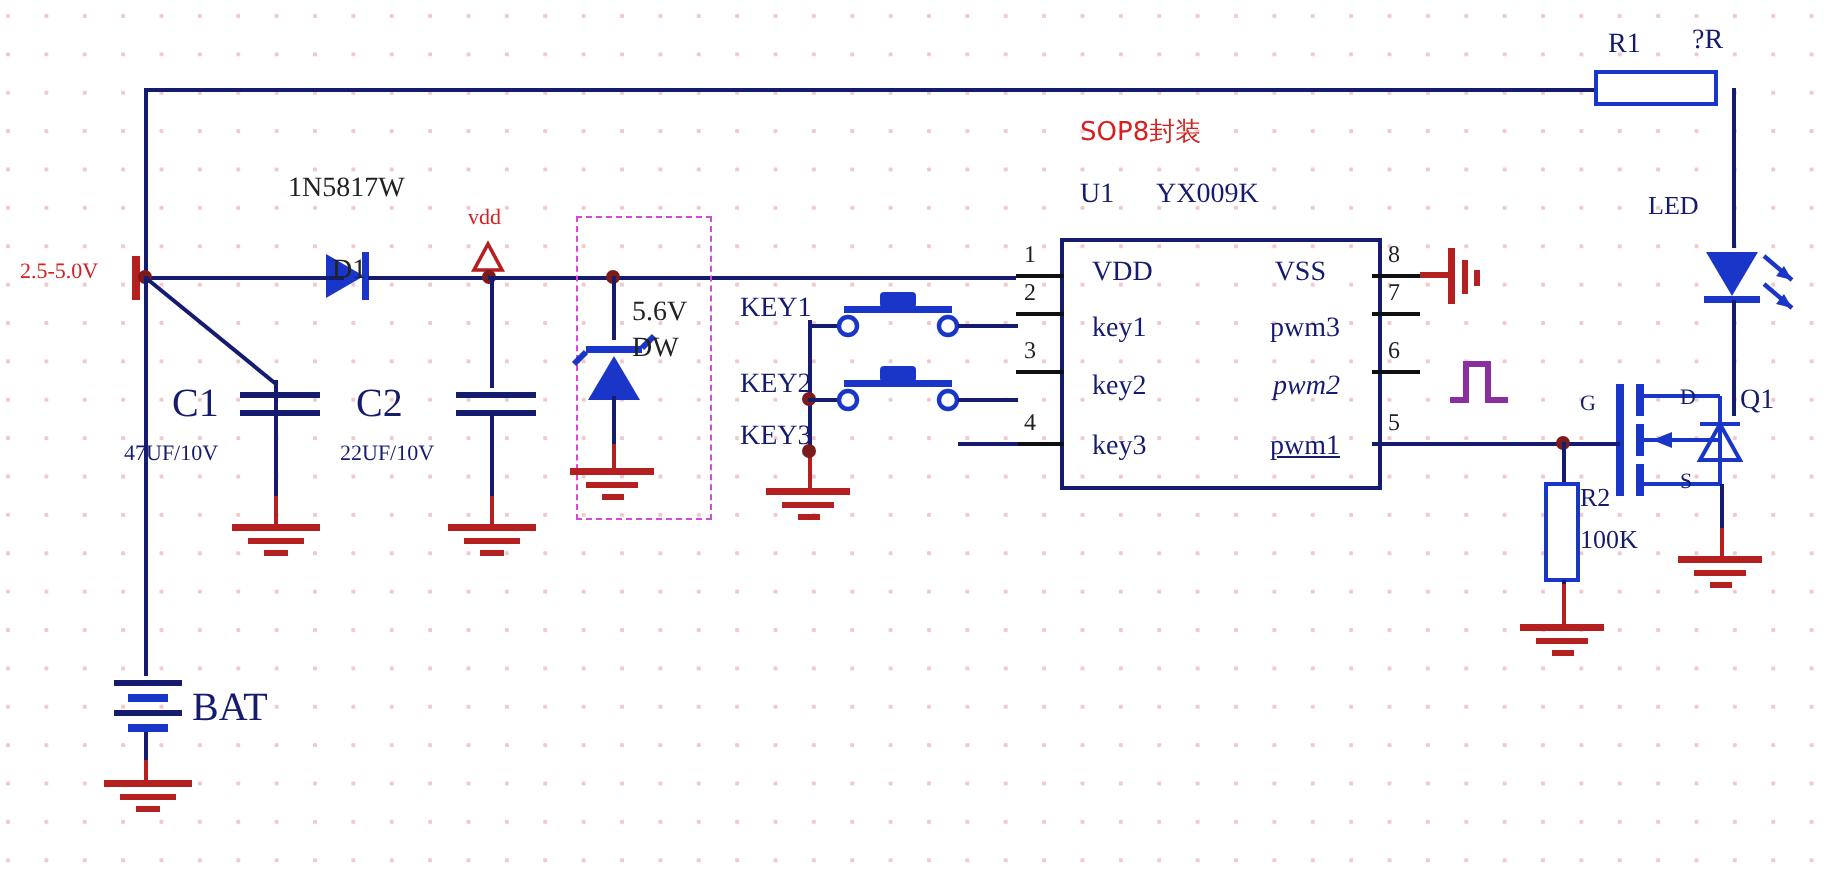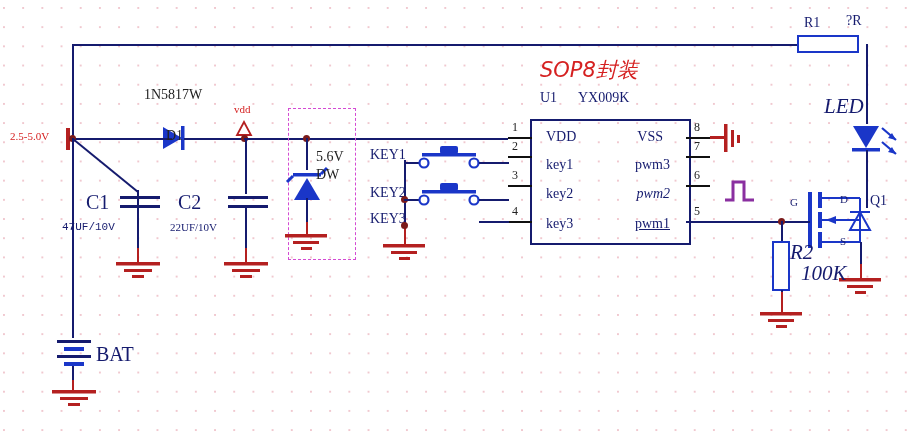--- a/index.html
+++ b/index.html
@@ -15,21 +15,21 @@
   .wire.red{background:#b42020;}
   .wire.black{background:#101010;}
   .hw{height:2px;}
   .vw{width:2px;}
   .node{position:absolute;width:7px;height:7px;border-radius:50%;background:#7b1b1b;}
   .lbl{position:absolute;color:#151b6e;white-space:nowrap;line-height:1;}
   .lbl.red{color:#d52020;}
   .lbl.dk{color:#222;}
   .sm{font-size:11px;}
   .md{font-size:14px;}
-  .lg{font-size:21px;font-style:italic;}
+  .lg{font-size:13px;}
   .xl{font-size:20px;}
   .pinnum{position:absolute;font-size:12px;color:#222;font-family:"Liberation Serif",serif;}
   svg{position:absolute;overflow:visible;}
   .dashbox{position:absolute;border:1.5px dashed #d44ad4;}
   .icblock{position:absolute;border:2.5px solid #151b6e;background:transparent;}
   .icpin{position:absolute;color:#151b6e;font-size:14px;font-family:"Liberation Serif",serif;}
 </style>
 </head>
 <body>
 
@@ -72,21 +72,21 @@
     <rect x="2" y="13" width="40" height="3" fill="#151b6e"></rect>
   </svg>
   <div class="wire vw" style="left:137px;top:206px;height:56px;"></div>
   <div class="wire red" style="left:137px;top:248px;width:2px;height:16px;"></div>
   <svg style="left:112px;top:262px;width:52px;height:22px;">
     <rect x="4" y="0" width="44" height="3.5" fill="#b42020"></rect>
     <rect x="12" y="7" width="28" height="3" fill="#b42020"></rect>
     <rect x="20" y="13" width="12" height="3" fill="#b42020"></rect>
   </svg>
   <div class="lbl xl" style="left:86px;top:192px;">C1</div>
-  <div class="lbl sm" style="left:62px;top:222px;font-family:Liberation Mono, monospace;">47UF/10V</div>
+  <div class="lbl sm" style="left:62px;top:222px;">47UF/10V</div>
 
   <div class="wire vw" style="left:245px;top:138px;height:56px;"></div>
   <svg style="left:226px;top:192px;width:44px;height:22px;">
     <rect x="2" y="4" width="40" height="3" fill="#151b6e"></rect>
     <rect x="2" y="13" width="40" height="3" fill="#151b6e"></rect>
   </svg>
   <div class="wire vw" style="left:245px;top:206px;height:56px;"></div>
   <div class="wire red" style="left:245px;top:248px;width:2px;height:16px;"></div>
   <svg style="left:220px;top:262px;width:52px;height:22px;">
     <rect x="4" y="0" width="44" height="3.5" fill="#b42020"></rect>
@@ -270,15 +270,15 @@
     <rect x="2" y="2" width="16" height="48" fill="#ffffff" stroke="#1a36c8" stroke-width="2"></rect>
   </svg>
   <div class="wire vw" style="left:781px;top:290px;height:24px;"></div>
   <div class="wire red" style="left:781px;top:292px;width:2px;height:22px;"></div>
   <svg style="left:757px;top:312px;width:50px;height:22px;">
     <rect x="3" y="0" width="42" height="3.5" fill="#b42020"></rect>
     <rect x="11" y="7" width="26" height="3" fill="#b42020"></rect>
     <rect x="19" y="13" width="11" height="3" fill="#b42020"></rect>
   </svg>
   <div class="lbl lg" style="left:790px;top:242px;">R2</div>
-  <div class="lbl lg" style="left:790px;top:263px;margin-left:11px;">100K</div>
+  <div class="lbl lg" style="left:790px;top:263px;">100K</div>
 
 </div>
 
 </body></html>

